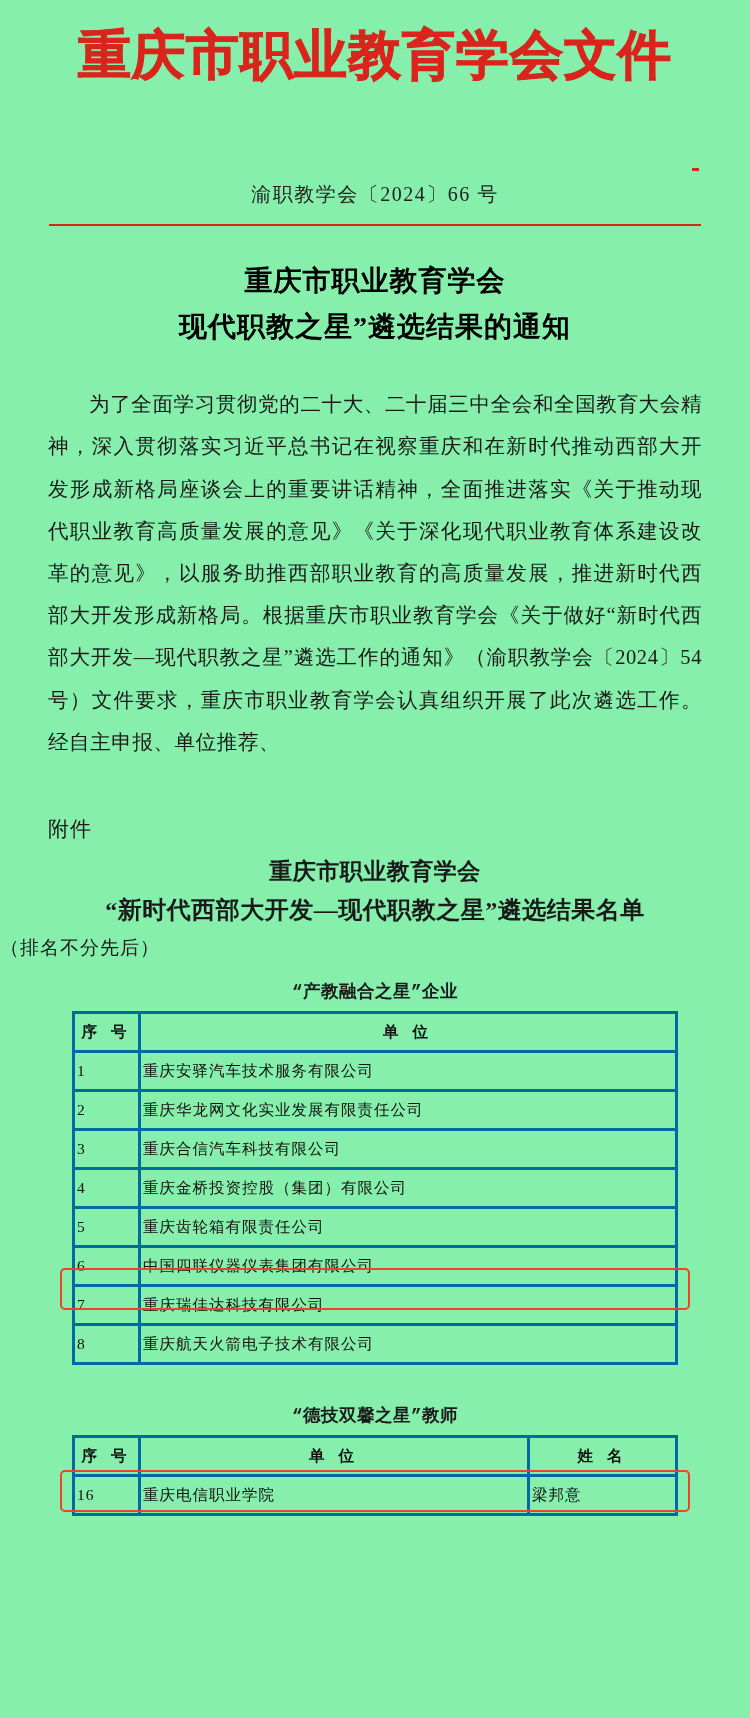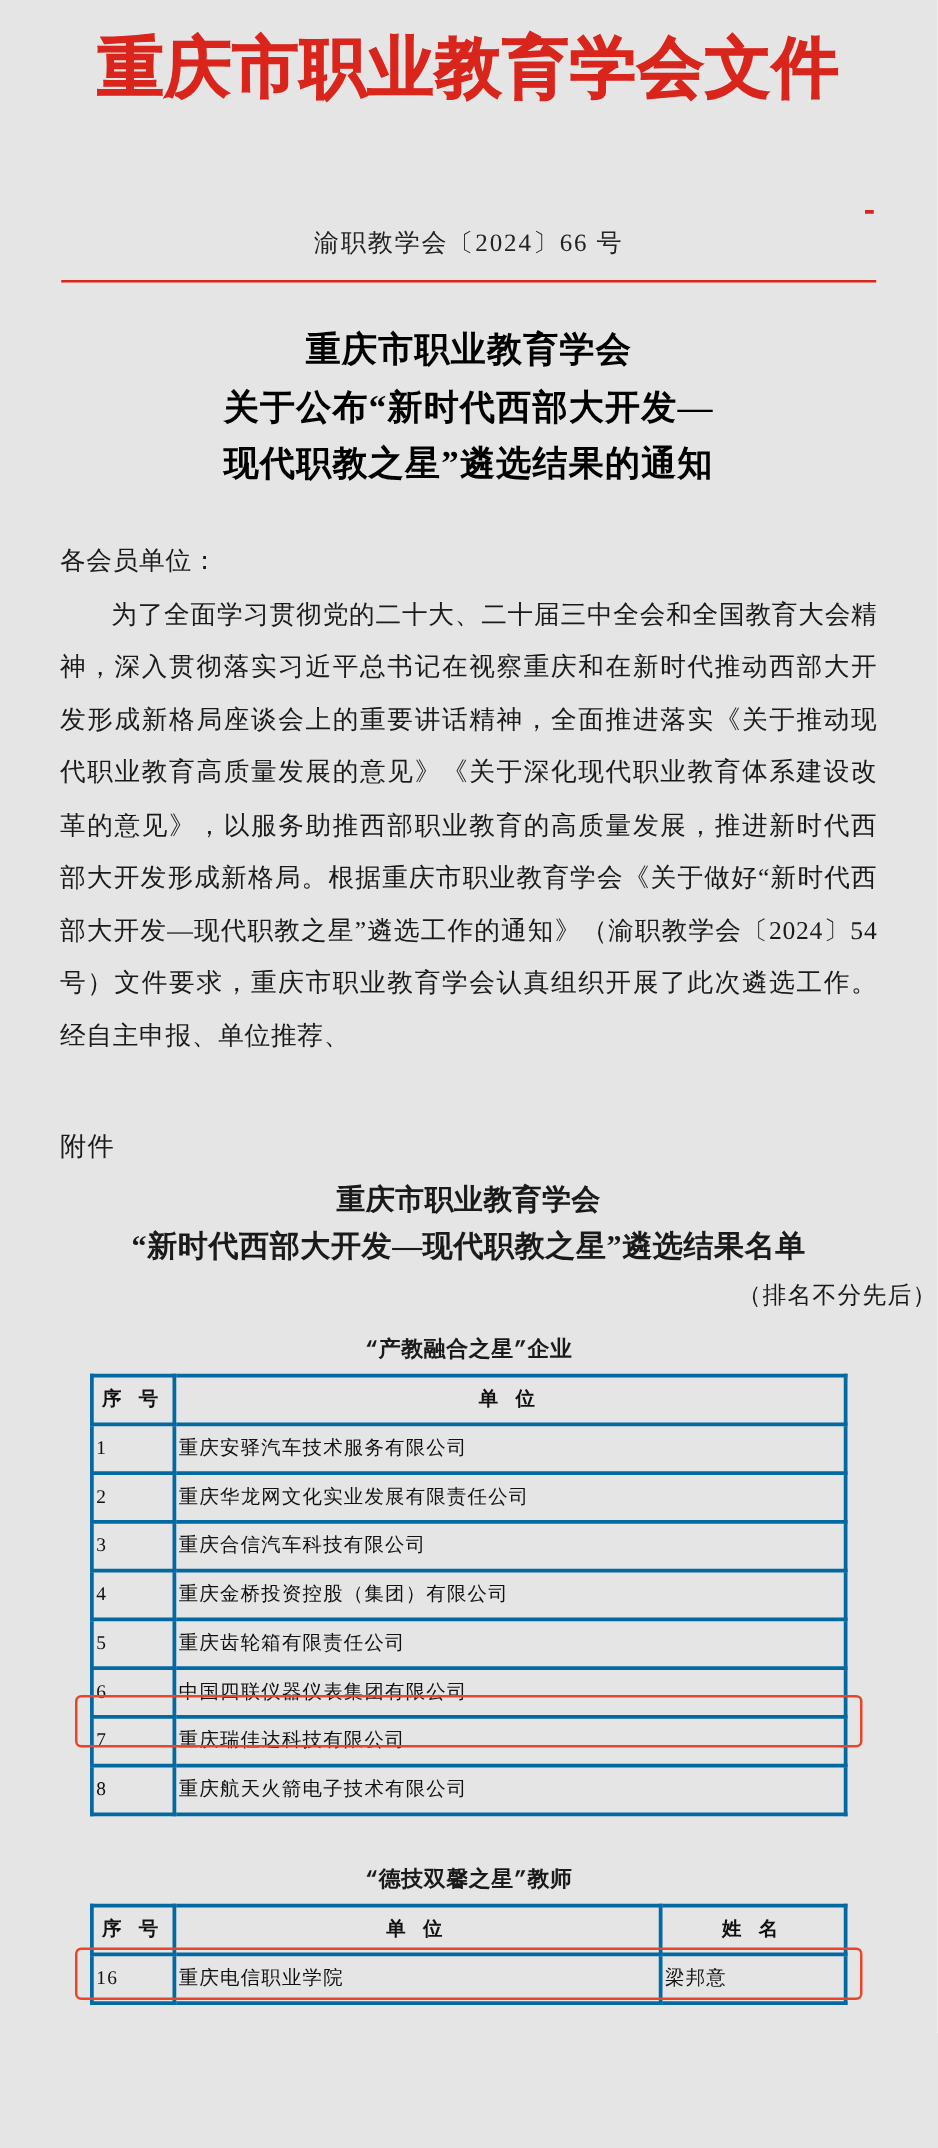--- a/index.html
+++ b/index.html
@@ -14,21 +14,21 @@
     color: #1a1a1a;
     position: relative;
     overflow: hidden;
   }
   .page {
     width: 750px;
     min-height: 1718px;
     position: relative;
     box-sizing: border-box;
     padding: 0;
-    background: #e5e5e5;
+    background: #86efac;
   }
 
   
   .masthead {
     text-align: center;
     padding-top: 26px;
     padding-bottom: 4px;
   }
   .masthead-title {
     color: #d9251c;
@@ -101,21 +101,21 @@
     margin-top: 10px;
     text-align: center;
     font-weight: bold;
     font-size: 23px;
     line-height: 1.66;
     letter-spacing: 0.5px;
   }
   .attach-title .line2 { font-size: 24px; }
   .attach-sub {
     margin-top: 4px;
-    text-align: right;
+    text-align: left;
     font-size: 19px;
     letter-spacing: 1px;
   }
 
   
   .section-caption {
     margin-top: 18px;
     text-align: center;
     font-weight: bold;
     font-size: 17.5px;
@@ -185,26 +185,24 @@
 
   <div class="tiny-dot"></div>
 
   <div class="docnum-wrap">
     <div class="docnum">渝职教学会〔2024〕66 号</div>
     <div class="redline"></div>
   </div>
 
   <div class="title-block">
     <div>重庆市职业教育学会</div>
-    <div>关于公布“新时代西部大开发—</div>
     <div>现代职教之星”遴选结果的通知</div>
   </div>
 
   <div class="body-text">
-    <div class="salutation">各会员单位：</div>
     <div class="para">为了全面学习贯彻党的二十大、二十届三中全会和全国教育大会精神，深入贯彻落实习近平总书记在视察重庆和在新时代推动西部大开发形成新格局座谈会上的重要讲话精神，全面推进落实《关于推动现代职业教育高质量发展的意见》《关于深化现代职业教育体系建设改革的意见》，以服务助推西部职业教育的高质量发展，推进新时代西部大开发形成新格局。根据重庆市职业教育学会《关于做好“新时代西部大开发—现代职教之星”遴选工作的通知》（渝职教学会〔2024〕54 号）文件要求，重庆市职业教育学会认真组织开展了此次遴选工作。经自主申报、单位推荐、</div>
   </div>
 
   <div class="attach-label">附件</div>
   <div class="attach-title">
     <div>重庆市职业教育学会</div>
     <div class="line2">“新时代西部大开发—现代职教之星”遴选结果名单</div>
   </div>
   <div class="attach-sub">（排名不分先后）</div>
 

